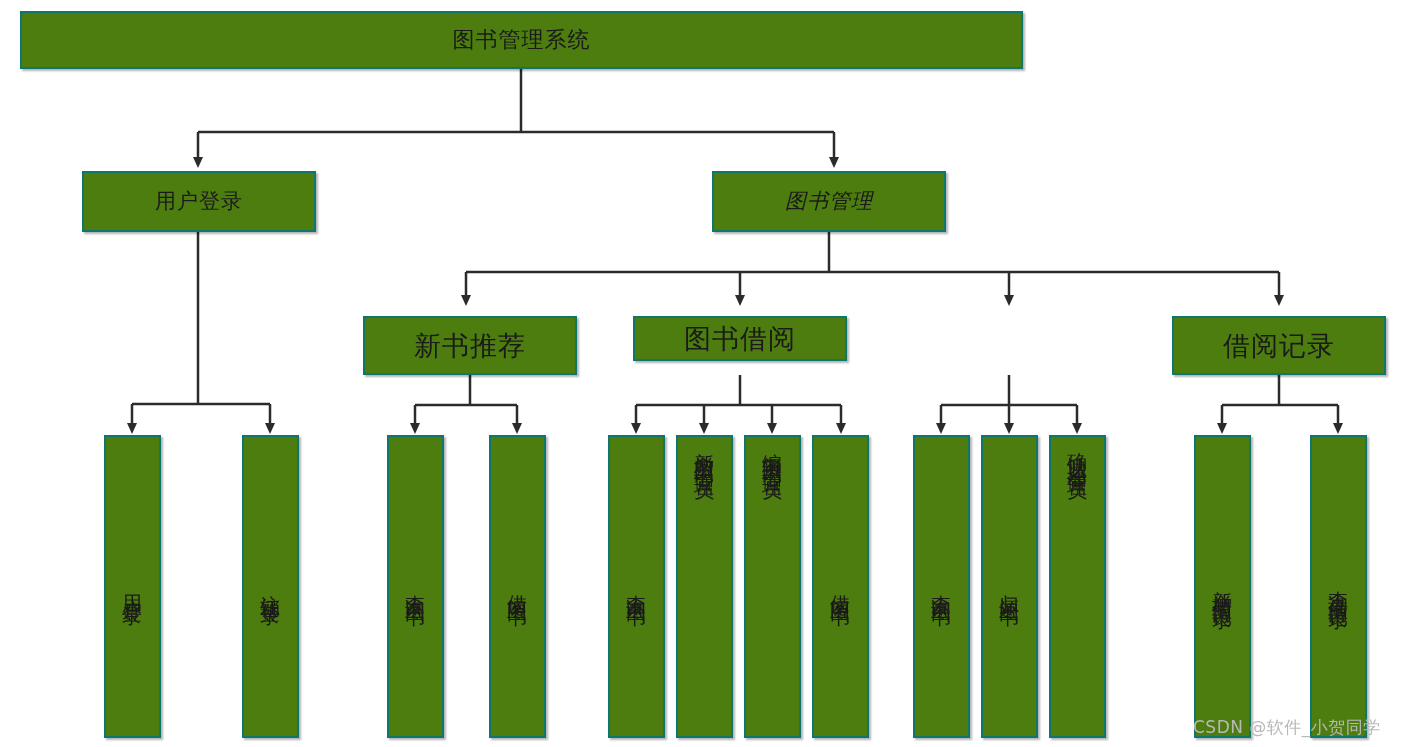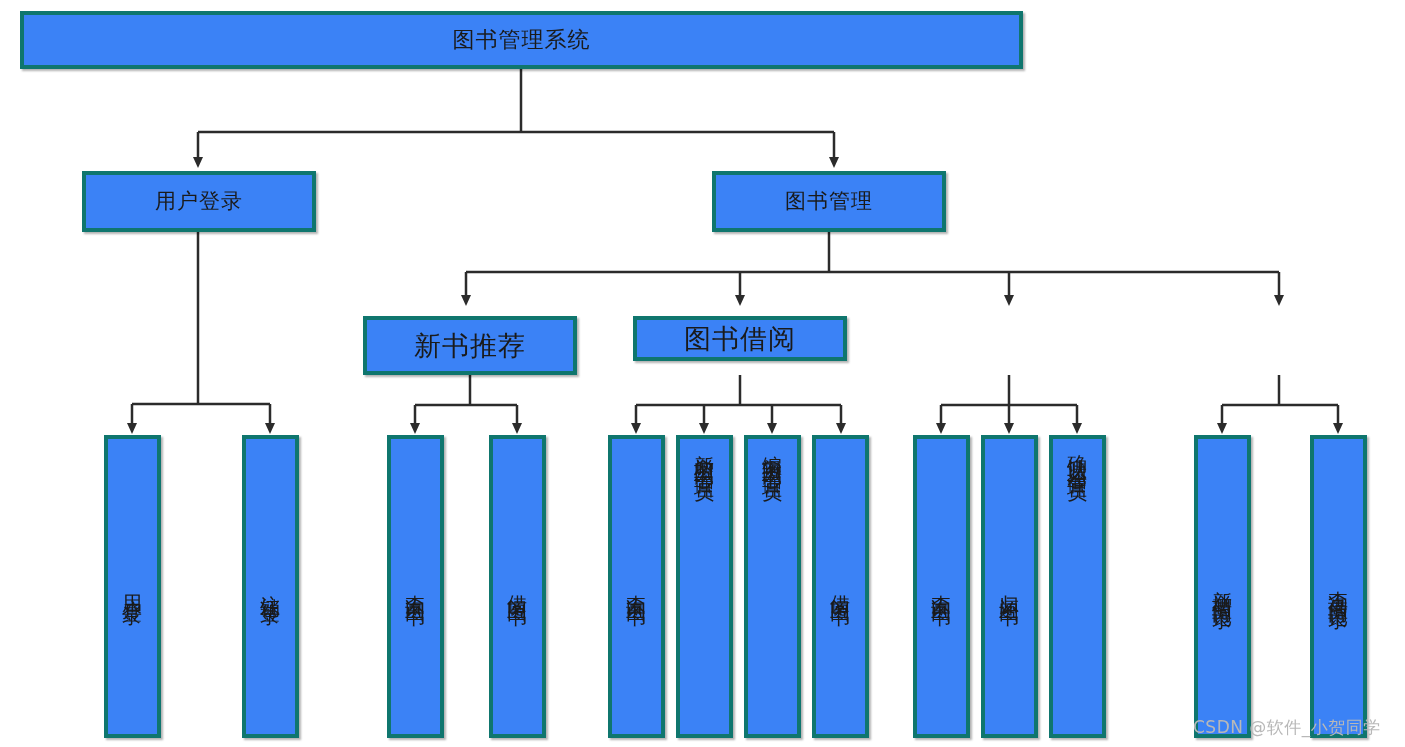--- a/index.html
+++ b/index.html
@@ -21,22 +21,22 @@
     position: absolute;
     left: 0;
     top: 0;
     width: 1405px;
     height: 747px;
     pointer-events: none;
   }
   .node {
     position: absolute;
     box-sizing: border-box;
-    border: 4px solid #0f766e;
-    background: #3b82f6;
+    border: 2px solid #0f766e;
+    background: #4d7c0f;
     box-shadow: 2px 2px 2px rgba(0,0,0,0.30);
     display: flex;
     align-items: center;
     justify-content: center;
     color: #1a1a1a;
   }
   .node .label {
     font-size: 21px;
     line-height: 1.15;
     letter-spacing: 1px;
@@ -126,29 +126,32 @@
     </g>
   </svg>
 
   <div class="node root" style="left:20px; top:11px; width:1003px; height:58px;">
     <span class="label">图书管理系统</span>
   </div>
 
   <div class="node lvl2" style="left:82px; top:171px; width:234px; height:61px;">
     <span class="label">用户登录</span>
   </div>
-  <div class="node lvl2" style="left:712px; top:171px; width:234px; height:61px;">
+  <div class="node lvl2" style="left:712px; top:171px; width:234px; height:61px;font-style:italic;">
     <span class="label">图书管理</span>
   </div>
 
   <div class="node lvl3" style="left:363px; top:316px; width:214px; height:59px;">
     <span class="label">新书推荐</span>
   </div>
   <div class="node lvl3" style="left:633px; top:316px; width:214px; height:45px;">
     <span class="label">图书借阅</span>
+  </div>
+  <div class="node lvl3" style="left:1172px; top:316px; width:214px; height:59px;">
+    <span class="label">借阅记录</span>
   </div>
 
   <div class="node leaf centered" style="left:104px; top:435px; width:57px; height:303px;">
     <span class="label">用户登录</span>
   </div>
   <div class="node leaf centered" style="left:242px; top:435px; width:57px; height:303px;">
     <span class="label">注销登录</span>
   </div>
 
   <div class="node leaf centered" style="left:387px; top:435px; width:57px; height:303px;">

